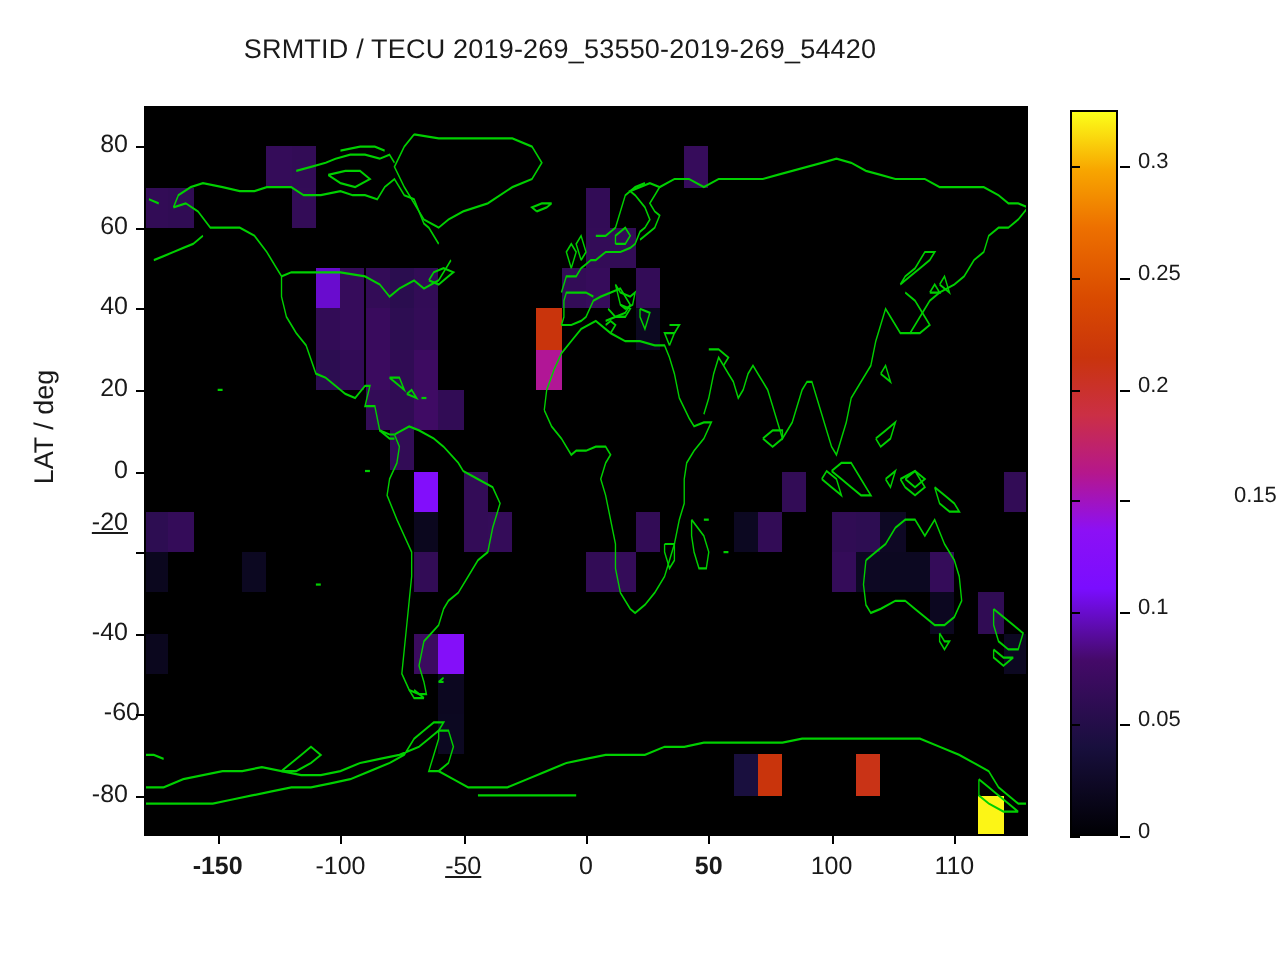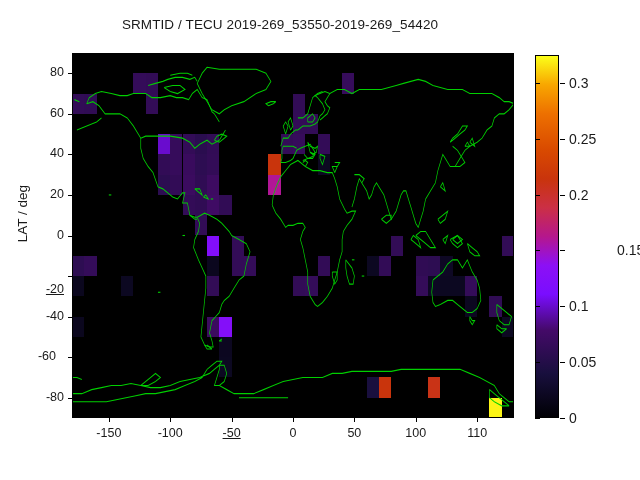--- a/index.html
+++ b/index.html
@@ -143,21 +143,21 @@
   .cbar-tick-in {
     position: absolute;
     left: 535px;
     width: 5px;
     height: 1px;
     background: #000000;
   }
   .cbar-label {
     position: absolute;
     left: 569px;
-    font-size: 14px;
+    font-size: 11px;
     color: #1a1a1a;
     line-height: 1;
     white-space: nowrap;
   }
 </style>
 </head>
 <body>
 
 <div id="figure">
 
@@ -328,37 +328,37 @@
       <div class="tick-label-y" style="left: 24px; top: 66.2778px;">80</div>
       <div class="tick-mark" style="left: 68px; top: 73.2778px; width: 4px; height: 1px;"></div>
       <div class="tick-label-y" style="left: 24px; top: 106.833px;">60</div>
       <div class="tick-mark" style="left: 68px; top: 113.833px; width: 4px; height: 1px;"></div>
       <div class="tick-label-y" style="left: 24px; top: 147.389px;">40</div>
       <div class="tick-mark" style="left: 68px; top: 154.389px; width: 4px; height: 1px;"></div>
       <div class="tick-label-y" style="left: 24px; top: 187.944px;">20</div>
       <div class="tick-mark" style="left: 68px; top: 194.944px; width: 4px; height: 1px;"></div>
       <div class="tick-label-y" style="left: 24px; top: 228.5px;">0</div>
       <div class="tick-mark" style="left: 68px; top: 235.5px; width: 4px; height: 1px;"></div>
-      <div class="tick-label-y" style="left: 24px; top: 283px; text-decoration: underline;">-20</div>
+      <div class="tick-label-y" style="left: 24px; top: 255px; text-decoration: underline;">-20</div>
       <div class="tick-mark" style="left: 68px; top: 276.056px; width: 4px; height: 1px;"></div>
       <div class="tick-label-y" style="left: 24px; top: 309.611px;">-40</div>
       <div class="tick-mark" style="left: 68px; top: 316.611px; width: 4px; height: 1px;"></div>
-      <div class="tick-label-y" style="left: 16px; top: 350.167px;">-60</div>
+      <div class="tick-label-y" style="left: 30px; top: 350.167px;">-60</div>
       <div class="tick-mark" style="left: 68px; top: 357.167px; width: 4px; height: 1px;"></div>
       <div class="tick-label-y" style="left: 24px; top: 390.722px;">-80</div>
       <div class="tick-mark" style="left: 68px; top: 397.722px; width: 4px; height: 1px;"></div>
-      <div class="tick-label-x" style="left: 78.8333px; top: 427px;">-150</div>
+      <div class="tick-label-x" style="left: 78.8333px; top: 427px; font-weight: bold;">-150</div>
       <div class="tick-mark" style="left: 108.833px; top: 418px; width: 1px; height: 4px;"></div>
       <div class="tick-label-x" style="left: 140.222px; top: 427px;">-100</div>
       <div class="tick-mark" style="left: 170.222px; top: 418px; width: 1px; height: 4px;"></div>
       <div class="tick-label-x" style="left: 201.611px; top: 427px; text-decoration: underline;">-50</div>
       <div class="tick-mark" style="left: 231.611px; top: 418px; width: 1px; height: 4px;"></div>
       <div class="tick-label-x" style="left: 263px; top: 427px;">0</div>
       <div class="tick-mark" style="left: 293px; top: 418px; width: 1px; height: 4px;"></div>
-      <div class="tick-label-x" style="left: 324.389px; top: 427px;">50</div>
+      <div class="tick-label-x" style="left: 324.389px; top: 427px; font-weight: bold;">50</div>
       <div class="tick-mark" style="left: 354.389px; top: 418px; width: 1px; height: 4px;"></div>
       <div class="tick-label-x" style="left: 385.778px; top: 427px;">100</div>
       <div class="tick-mark" style="left: 415.778px; top: 418px; width: 1px; height: 4px;"></div>
       <div class="tick-label-x" style="left: 447.167px; top: 427px;">110</div>
       <div class="tick-mark" style="left: 477.167px; top: 418px; width: 1px; height: 4px;"></div>
     </div>
 
   <div id="colorbar-panel">
     <div id="colorbar-gradient" style="background: linear-gradient(to top, rgb(0, 0, 4) 0%, rgb(24, 15, 61) 12%, rgb(68, 10, 104) 24%, rgb(122, 13, 255) 34%, rgb(140, 16, 245) 42%, rgb(181, 23, 140) 50%, rgb(203, 47, 69) 58%, rgb(201, 52, 12) 66%, rgb(217, 74, 0) 74%, rgb(237, 112, 0) 84%, rgb(248, 166, 0) 92%, rgb(252, 255, 25) 100%);"></div>
   </div>

